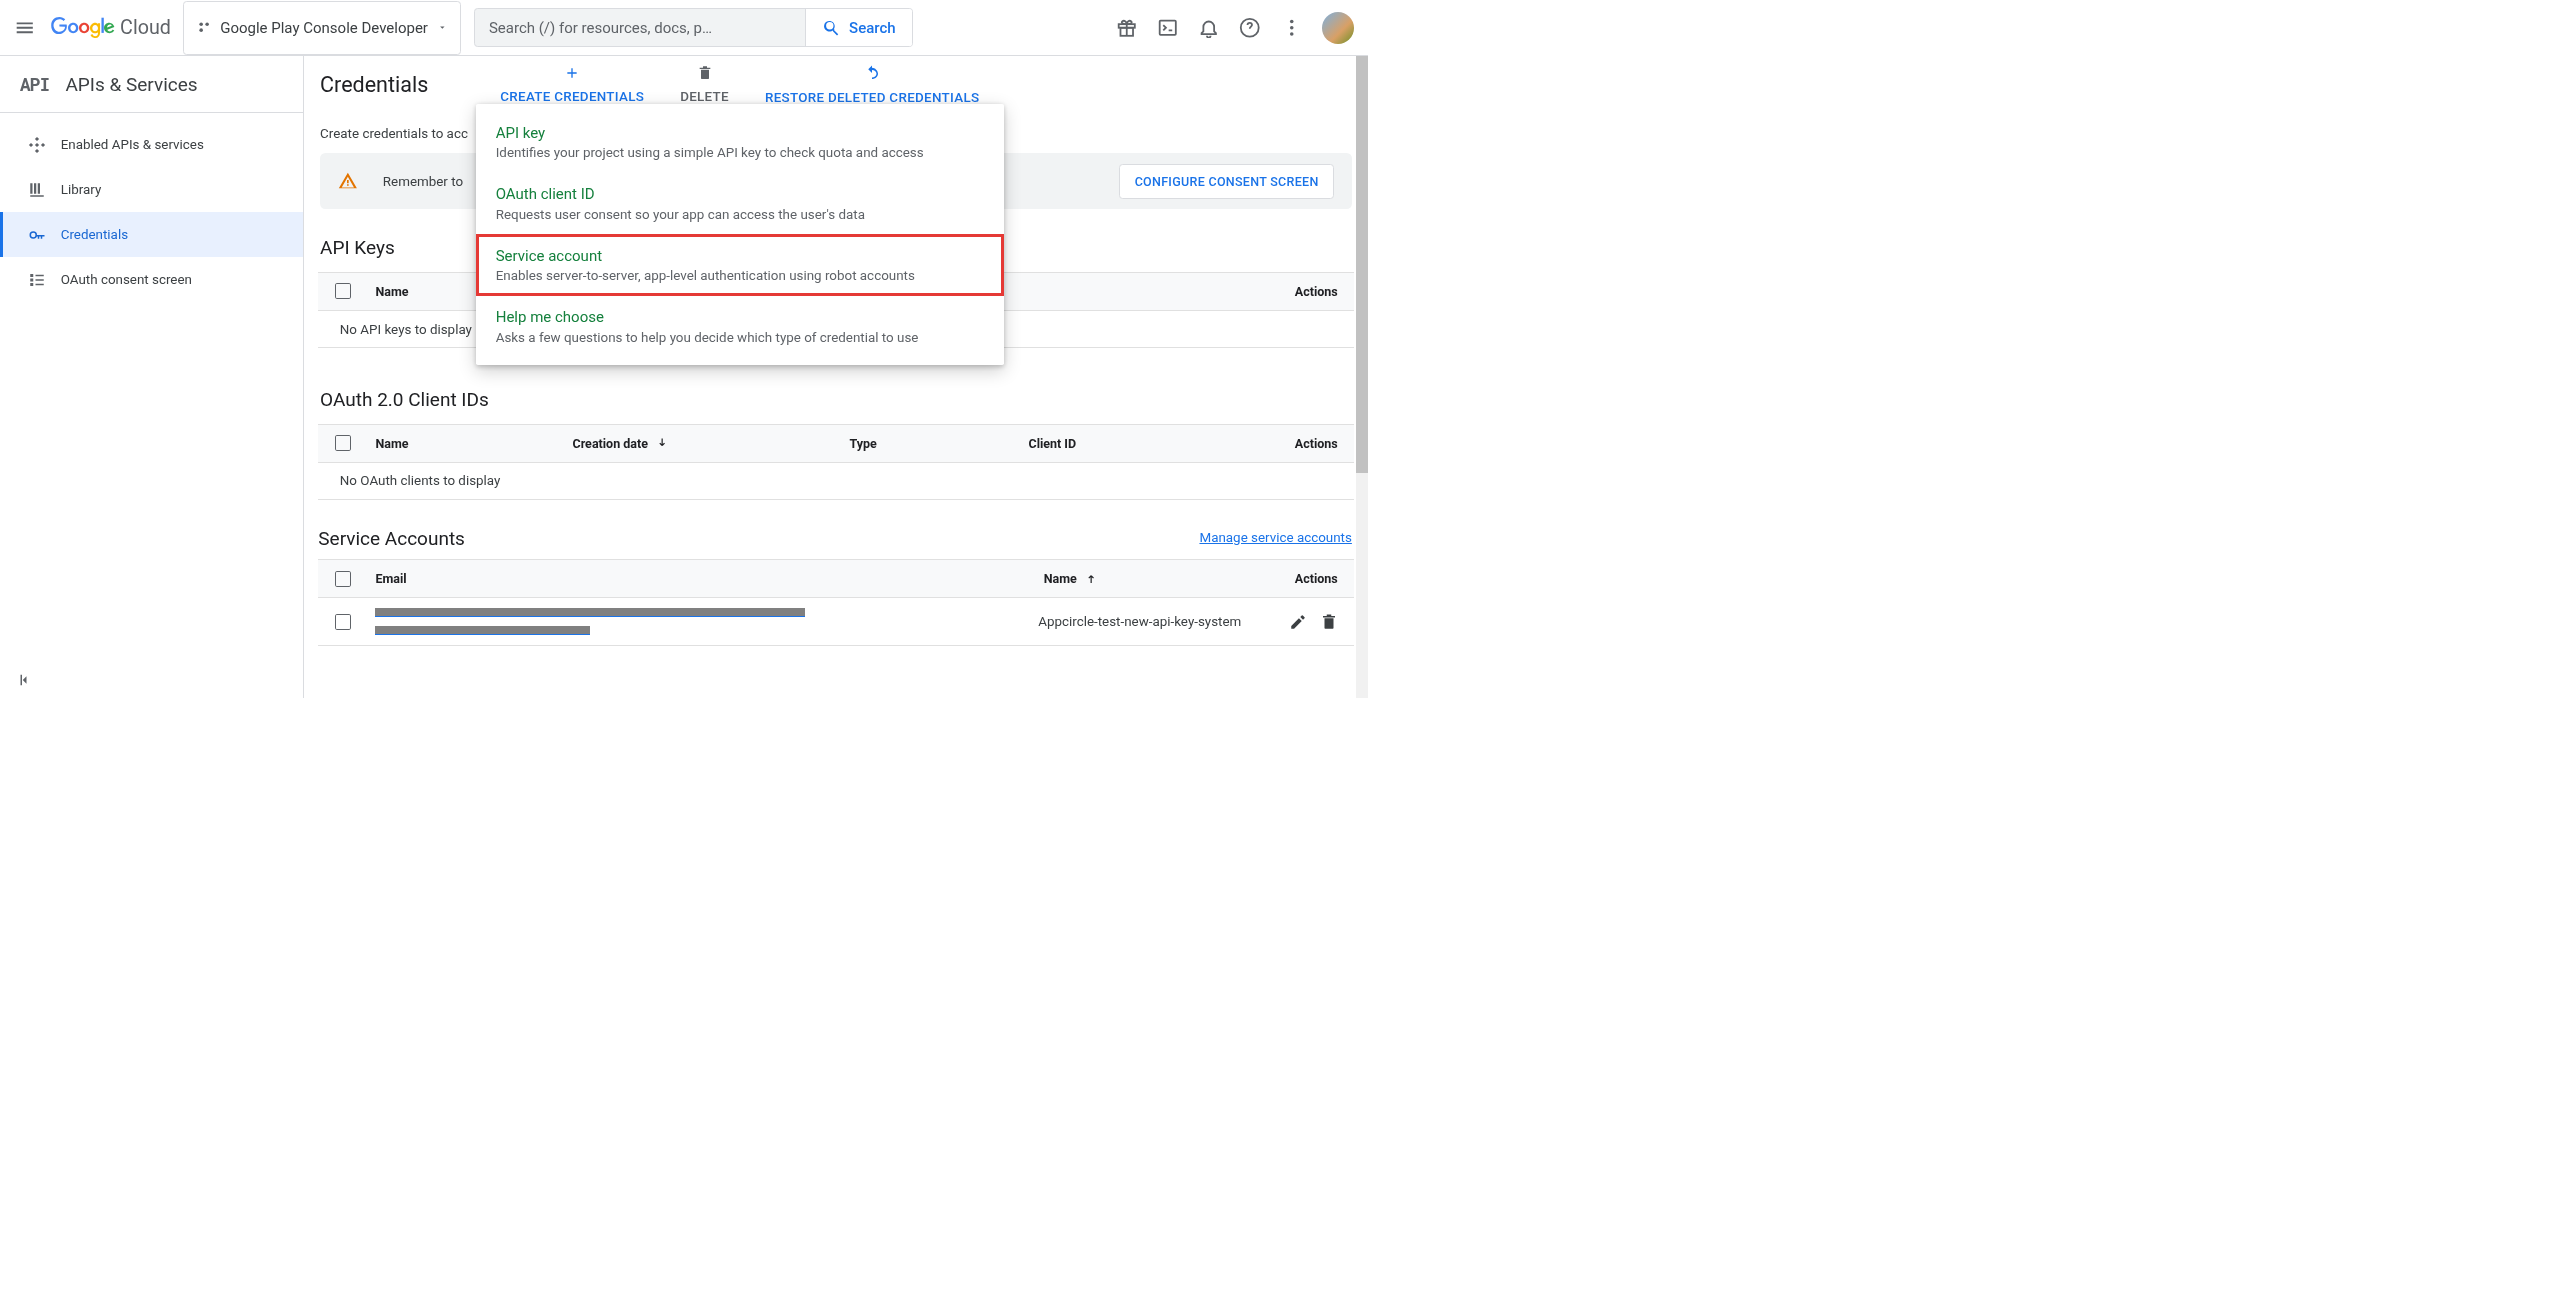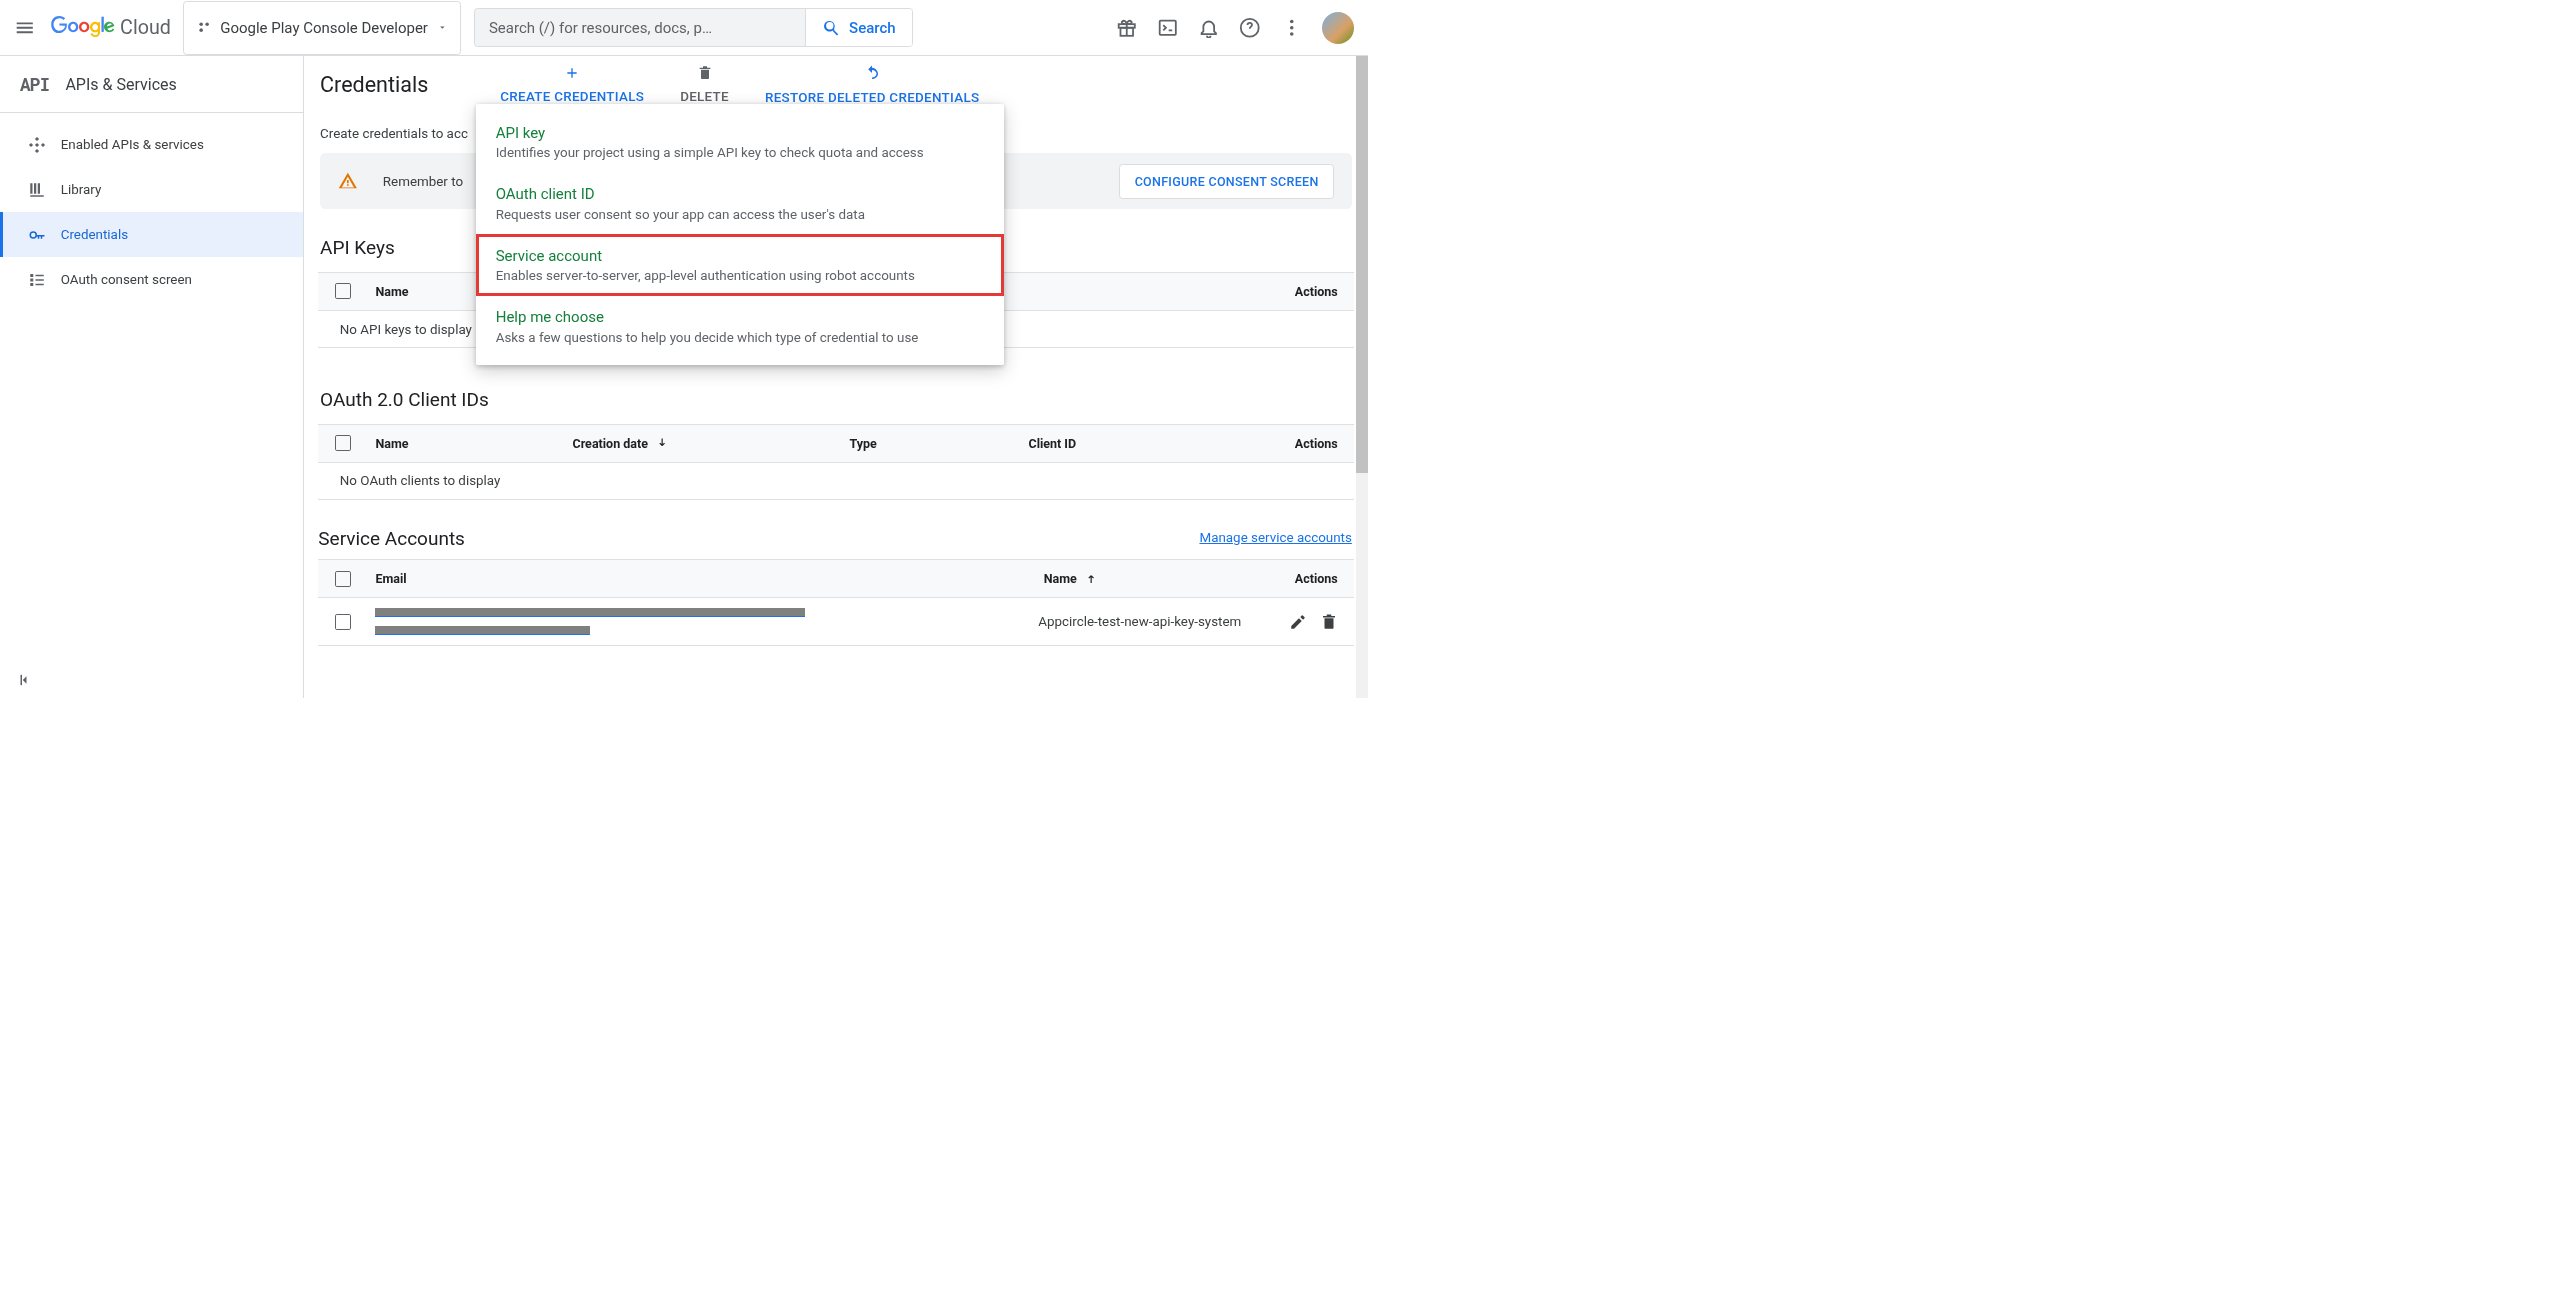--- a/index.html
+++ b/index.html
@@ -1,21 +1,21 @@
 <!DOCTYPE html>
 <html style="font-size:14.3px"><head>
 <meta charset="utf-8">
 <style>
 * { margin: 0; padding: 0; box-sizing: border-box; font-family: 'Google Sans', Roboto, Arial, sans-serif; }
 body { background: #fff; color: #202124; font-size: 12.5px; overflow: hidden; width: 1368px; height: 698px; position: relative; }
 
 
 .topbar { height: 56px; border-bottom: 0.9px solid #dadce0; display: flex; align-items: center; padding: 0 14.3px; gap: 12.5px; }
 .hamburger { width: 21.5px; height: 21.5px; cursor: pointer; color: #5f6368; }
-.logo { display: flex; align-items: flex-start; font-size: 19.7px; font-weight: 400; }
+.logo { display: flex; align-items: center; font-size: 19.7px; font-weight: 400; }
 .logo svg { height: 21.5px; }
 .logo .cloud { color: #5f6368; margin-left: 1.8px; font-size: 19.7px; }
 
 .project-picker { height: 54px; border: 0.9px solid #dadce0; border-radius: 3.6px; display: flex; align-items: center; padding: 0 12.5px; gap: 9px; background: #fff; cursor: pointer; }
 .project-picker .dots { display:inline-flex; }
 .project-picker .label { font-size: 15px; color: #3c4043; }
 .project-picker .caret { color:#5f6368; }
 
 .searchbar { flex: 0 0 439px; height: 39px; border: 0.9px solid #dadce0; border-radius: 3.6px; display: flex; align-items: stretch; background: #f1f3f4; overflow: hidden; }
 .searchbar input { flex: 1; border: none; background: transparent; padding: 0 14.3px; font-size: 15px; color: #5f6368; outline: none; }
@@ -26,21 +26,21 @@
 .top-icons .ic { width: 21.5px; height: 21.5px; cursor: pointer; display:flex; align-items:center; justify-content:center;}
 .avatar { width: 32px; height: 32px; border-radius: 50%; background: linear-gradient(135deg,#7bb0e0,#d9a066 60%,#6b8e23); cursor: pointer; }
 
 
 .below { display: flex; height: calc(100% - 56px); }
 
 
 .sidebar { width: 304px; border-right: 0.9px solid #dadce0; position: relative; background:#fff; }
 .side-title { height: 57px; border-bottom: 0.9px solid #dadce0; display: flex; align-items: center; padding-left: 19.7px; gap: 16px; }
 .side-title .api-glyph { font-family: 'Roboto Mono', monospace; font-weight: 700; font-size: 18px; color: #5f6368; letter-spacing: -0.9px; }
-.side-title .title-text { font-size: 16px; color: #3c4043; }
+.side-title .title-text { font-size: 19px; color: #3c4043; }
 .side-items { padding-top: 9px; }
 .side-item { height: 45px; display: flex; align-items: center; padding-left: 25px; gap: 13px; font-size: 13.4px; color: #3c4043; cursor: pointer; border-left: 3.6px solid transparent; }
 .side-item .sicon { width: 19.7px; height: 19.7px; color:#5f6368; display:flex; align-items:center; }
 .side-item.active { background: #e8f0fe; color: #1967d2; border-left: 3.6px solid #1a73e8; }
 .side-item.active .sicon { color:#1967d2; }
 .collapse-toggle { position: absolute; bottom: 9px; left: 16px; color: #5f6368; cursor:pointer; }
 
 
 .main { flex: 1; overflow: auto; padding: 0 14.3px 54px 14.3px; position: relative; }
 .main-header { height: 57px; display: flex; align-items: center; gap: 36px; }

